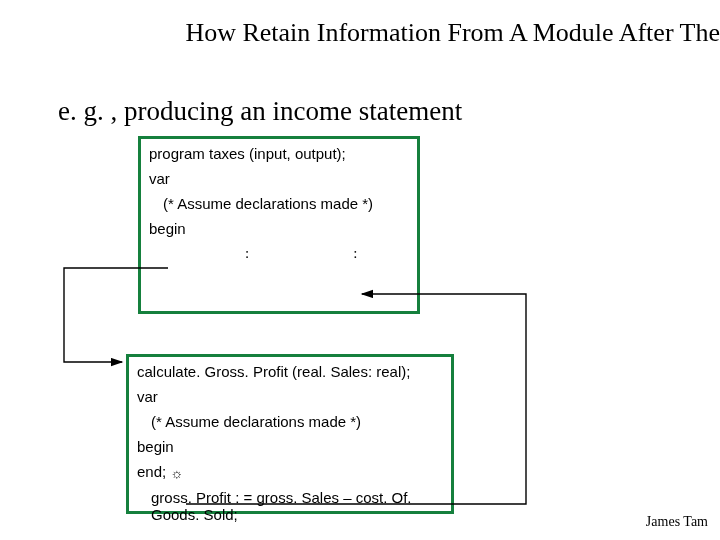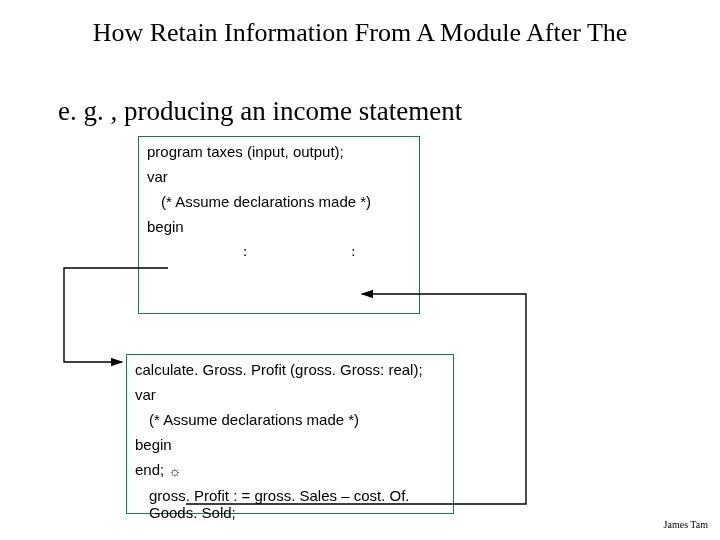--- a/index.html
+++ b/index.html
@@ -1,29 +1,29 @@
 <!DOCTYPE html>
 <html><head>
 <meta charset="utf-8">
 <style>
   * { box-sizing: border-box; margin: 0; padding: 0; }
   html, body { width: 720px; height: 540px; background: #fff; font-family: "Times New Roman", Times, serif; color: #000; }
   .slide { position: relative; width: 720px; height: 540px; }
-  .title { position: absolute; top: 18px; left: 0; width: 720px; text-align: center; font-size: 26px; line-height: 1.18; }
+  .title { position: absolute; top: 18px; left: 0; width: 720px; text-align: right; font-size: 26px; line-height: 1.18; }
   .subtitle { position: absolute; top: 96px; left: 58px; font-size: 27px; }
-  .box { position: absolute; border: 1px solid #15803d; background: #fff; font-family: Arial, Helvetica, sans-serif; font-size: 15px; }
+  .box { position: absolute; border: 3px solid #15803d; background: #fff; font-family: Arial, Helvetica, sans-serif; font-size: 15px; }
   .box1 { top: 136px; left: 138px; width: 282px; height: 178px; padding: 6px 8px; }
   .box1 .l { margin-bottom: 8px; }
   .ind1 { padding-left: 14px; }
   .ind2 { padding-left: 22px; }
   .colons { display: flex; gap: 104px; padding-left: 96px; margin-top: 6px; font-family: "Times New Roman", serif; }
   .box2 { top: 354px; left: 126px; width: 328px; height: 160px; padding: 6px 8px; }
   .box2 .l { margin-bottom: 8px; }
   .sun { font-size: 14px; display: inline-block; vertical-align: middle; }
-  .footer { position: absolute; bottom: 10px; right: 12px; font-size: 10px; }
+  .footer { position: absolute; bottom: 10px; right: 12px; font-size: 14px; }
   svg.overlay { position: absolute; top: 0; left: 0; width: 720px; height: 540px; pointer-events: none; }
 </style>
 </head>
 <body>
 
 <div class="slide">
 
   <div class="title">
     <span>How Retain Information From A Module After The</span><br>
   </div>
@@ -35,21 +35,21 @@
     <div class="l">var</div>
     <div class="l ind1">(* Assume declarations made *)</div>
     <div class="l">begin</div>
     <div class="colons">
       <span>:</span>
       <span>:</span>
     </div>
   </div>
 
   <div class="box box2">
-    <div class="l">calculate. Gross. Profit (gross. Gross: real);</div>
+    <div class="l">calculate. Gross. Profit (real. Sales: real);</div>
     <div class="l">var</div>
     <div class="l ind1">(* Assume declarations made *)</div>
     <div class="l">begin</div>
     <div class="l">
       <span>end; </span><span class="sun">☼</span>
     </div>
     <div class="l ind1">gross. Profit : = gross. Sales – cost. Of. Goods. Sold;</div>
   </div>
 
   <svg class="overlay" viewBox="0 0 720 540">

